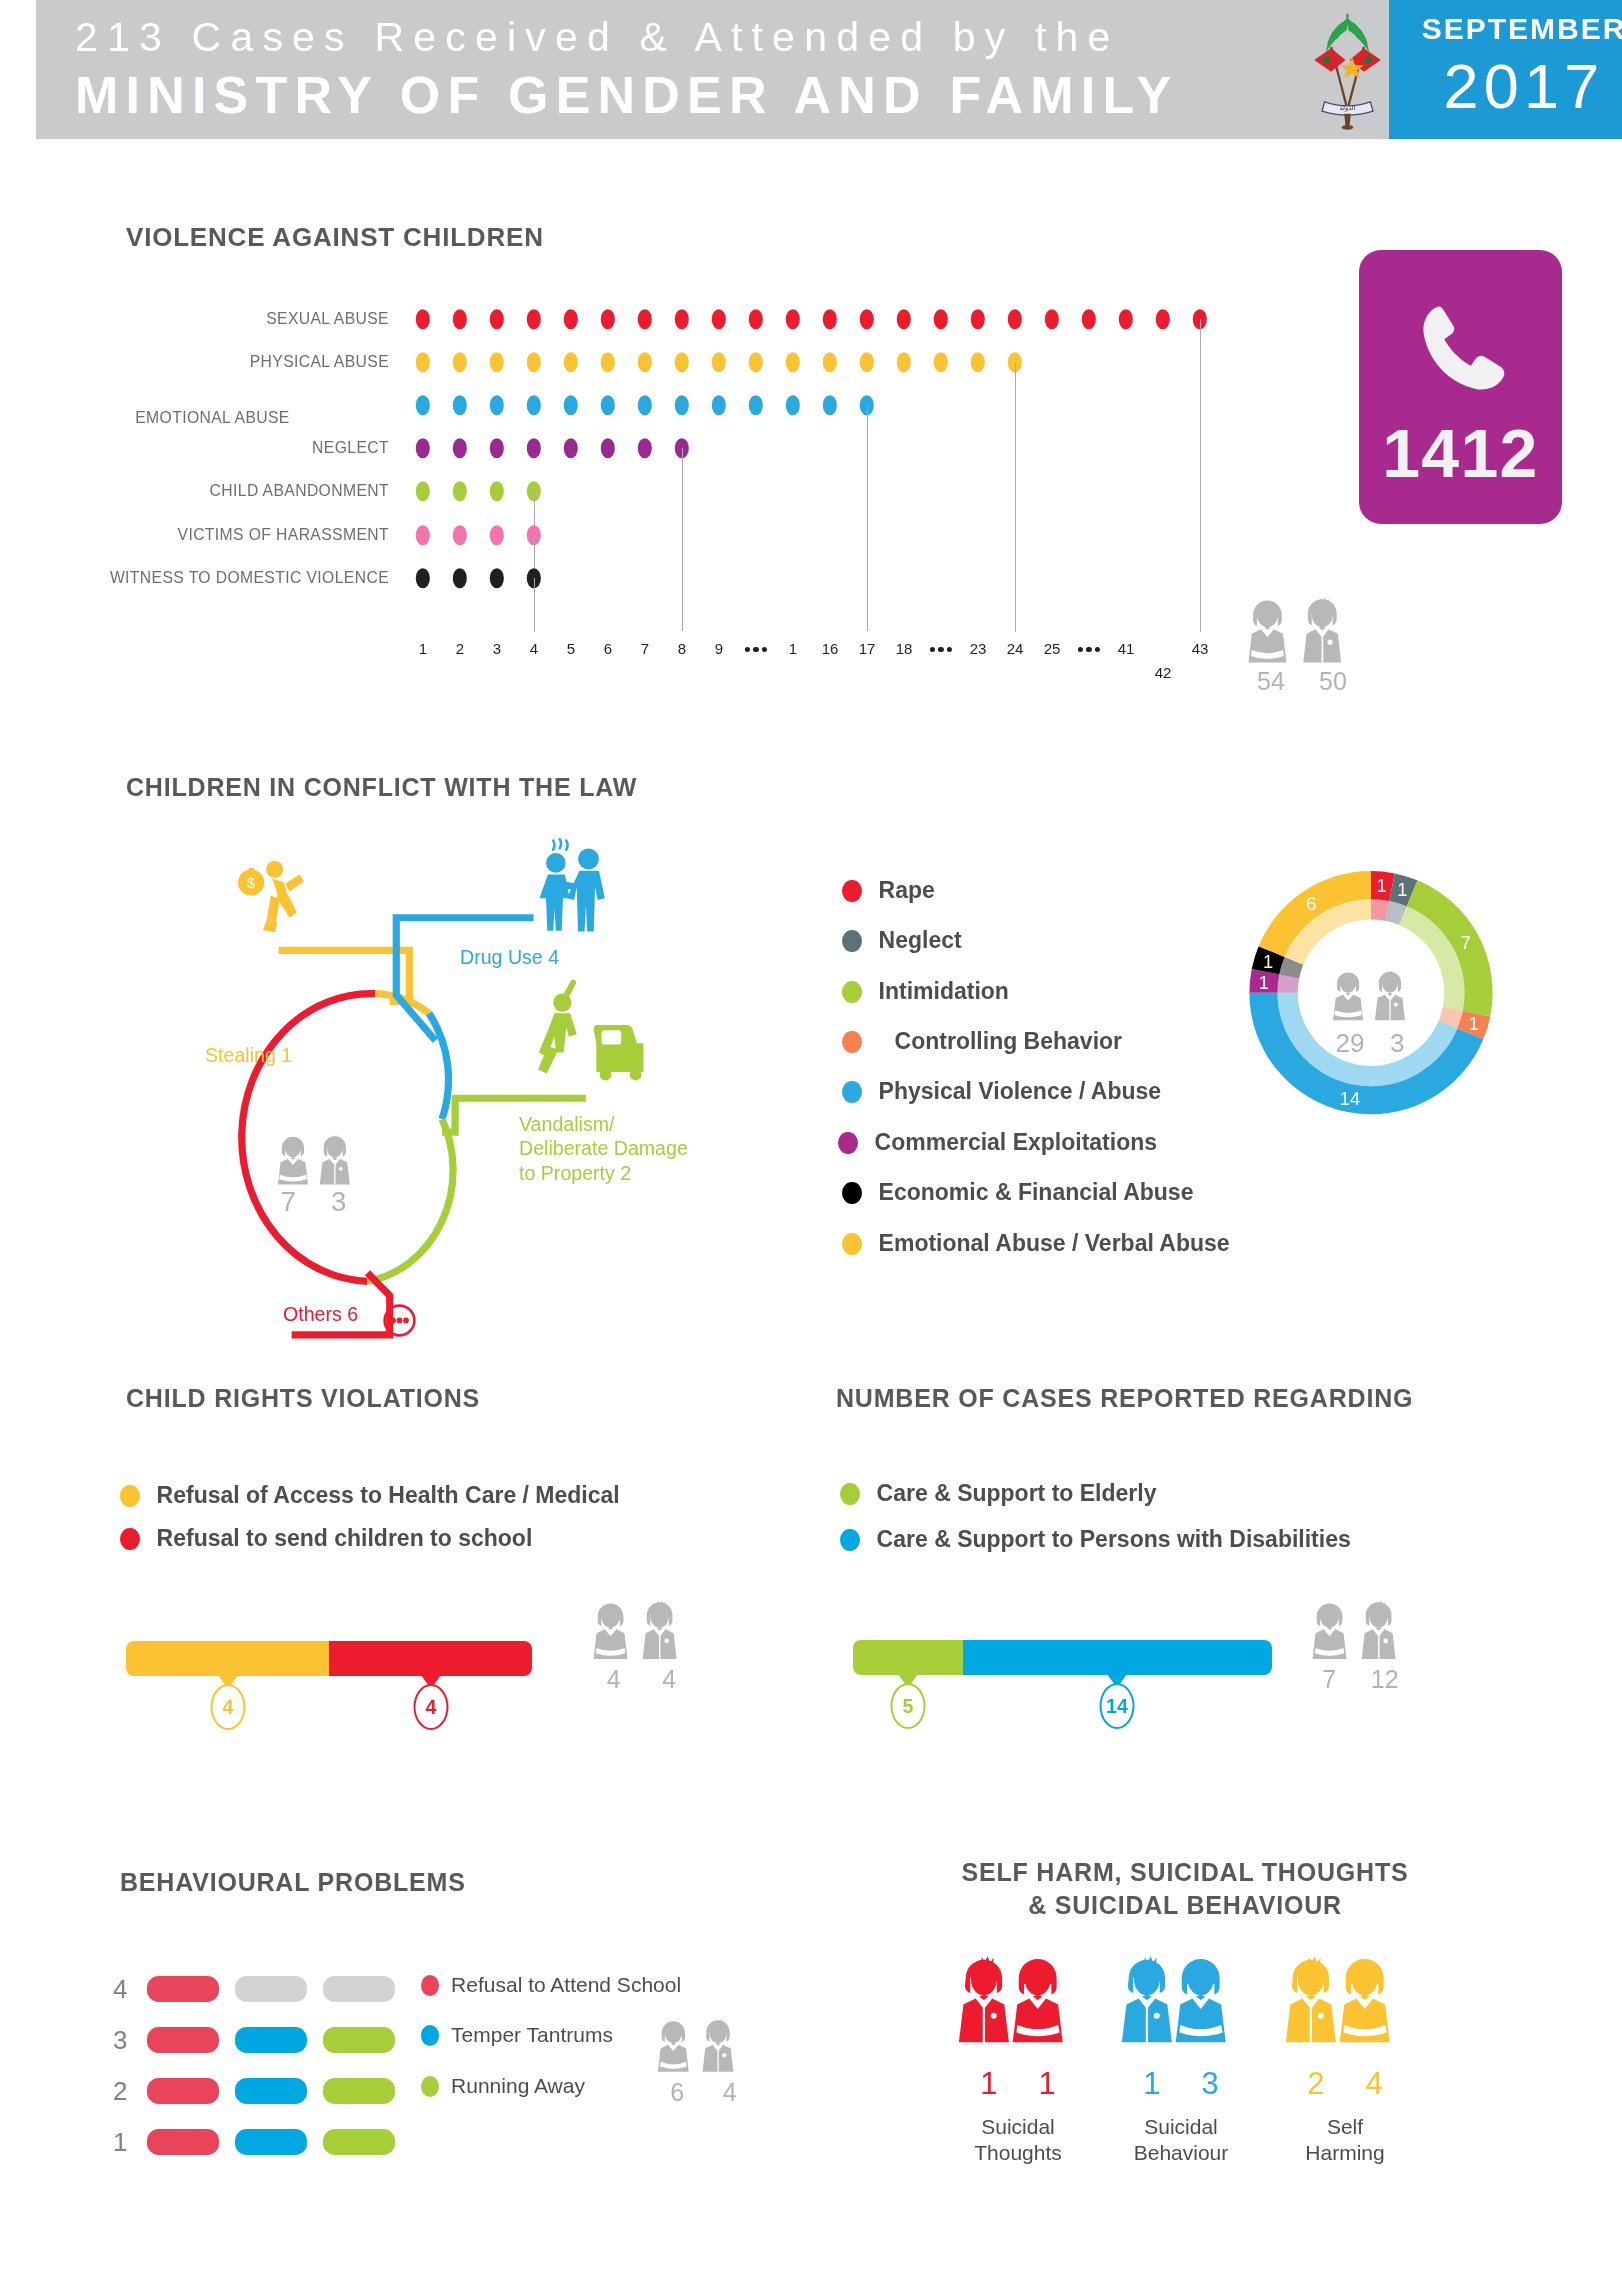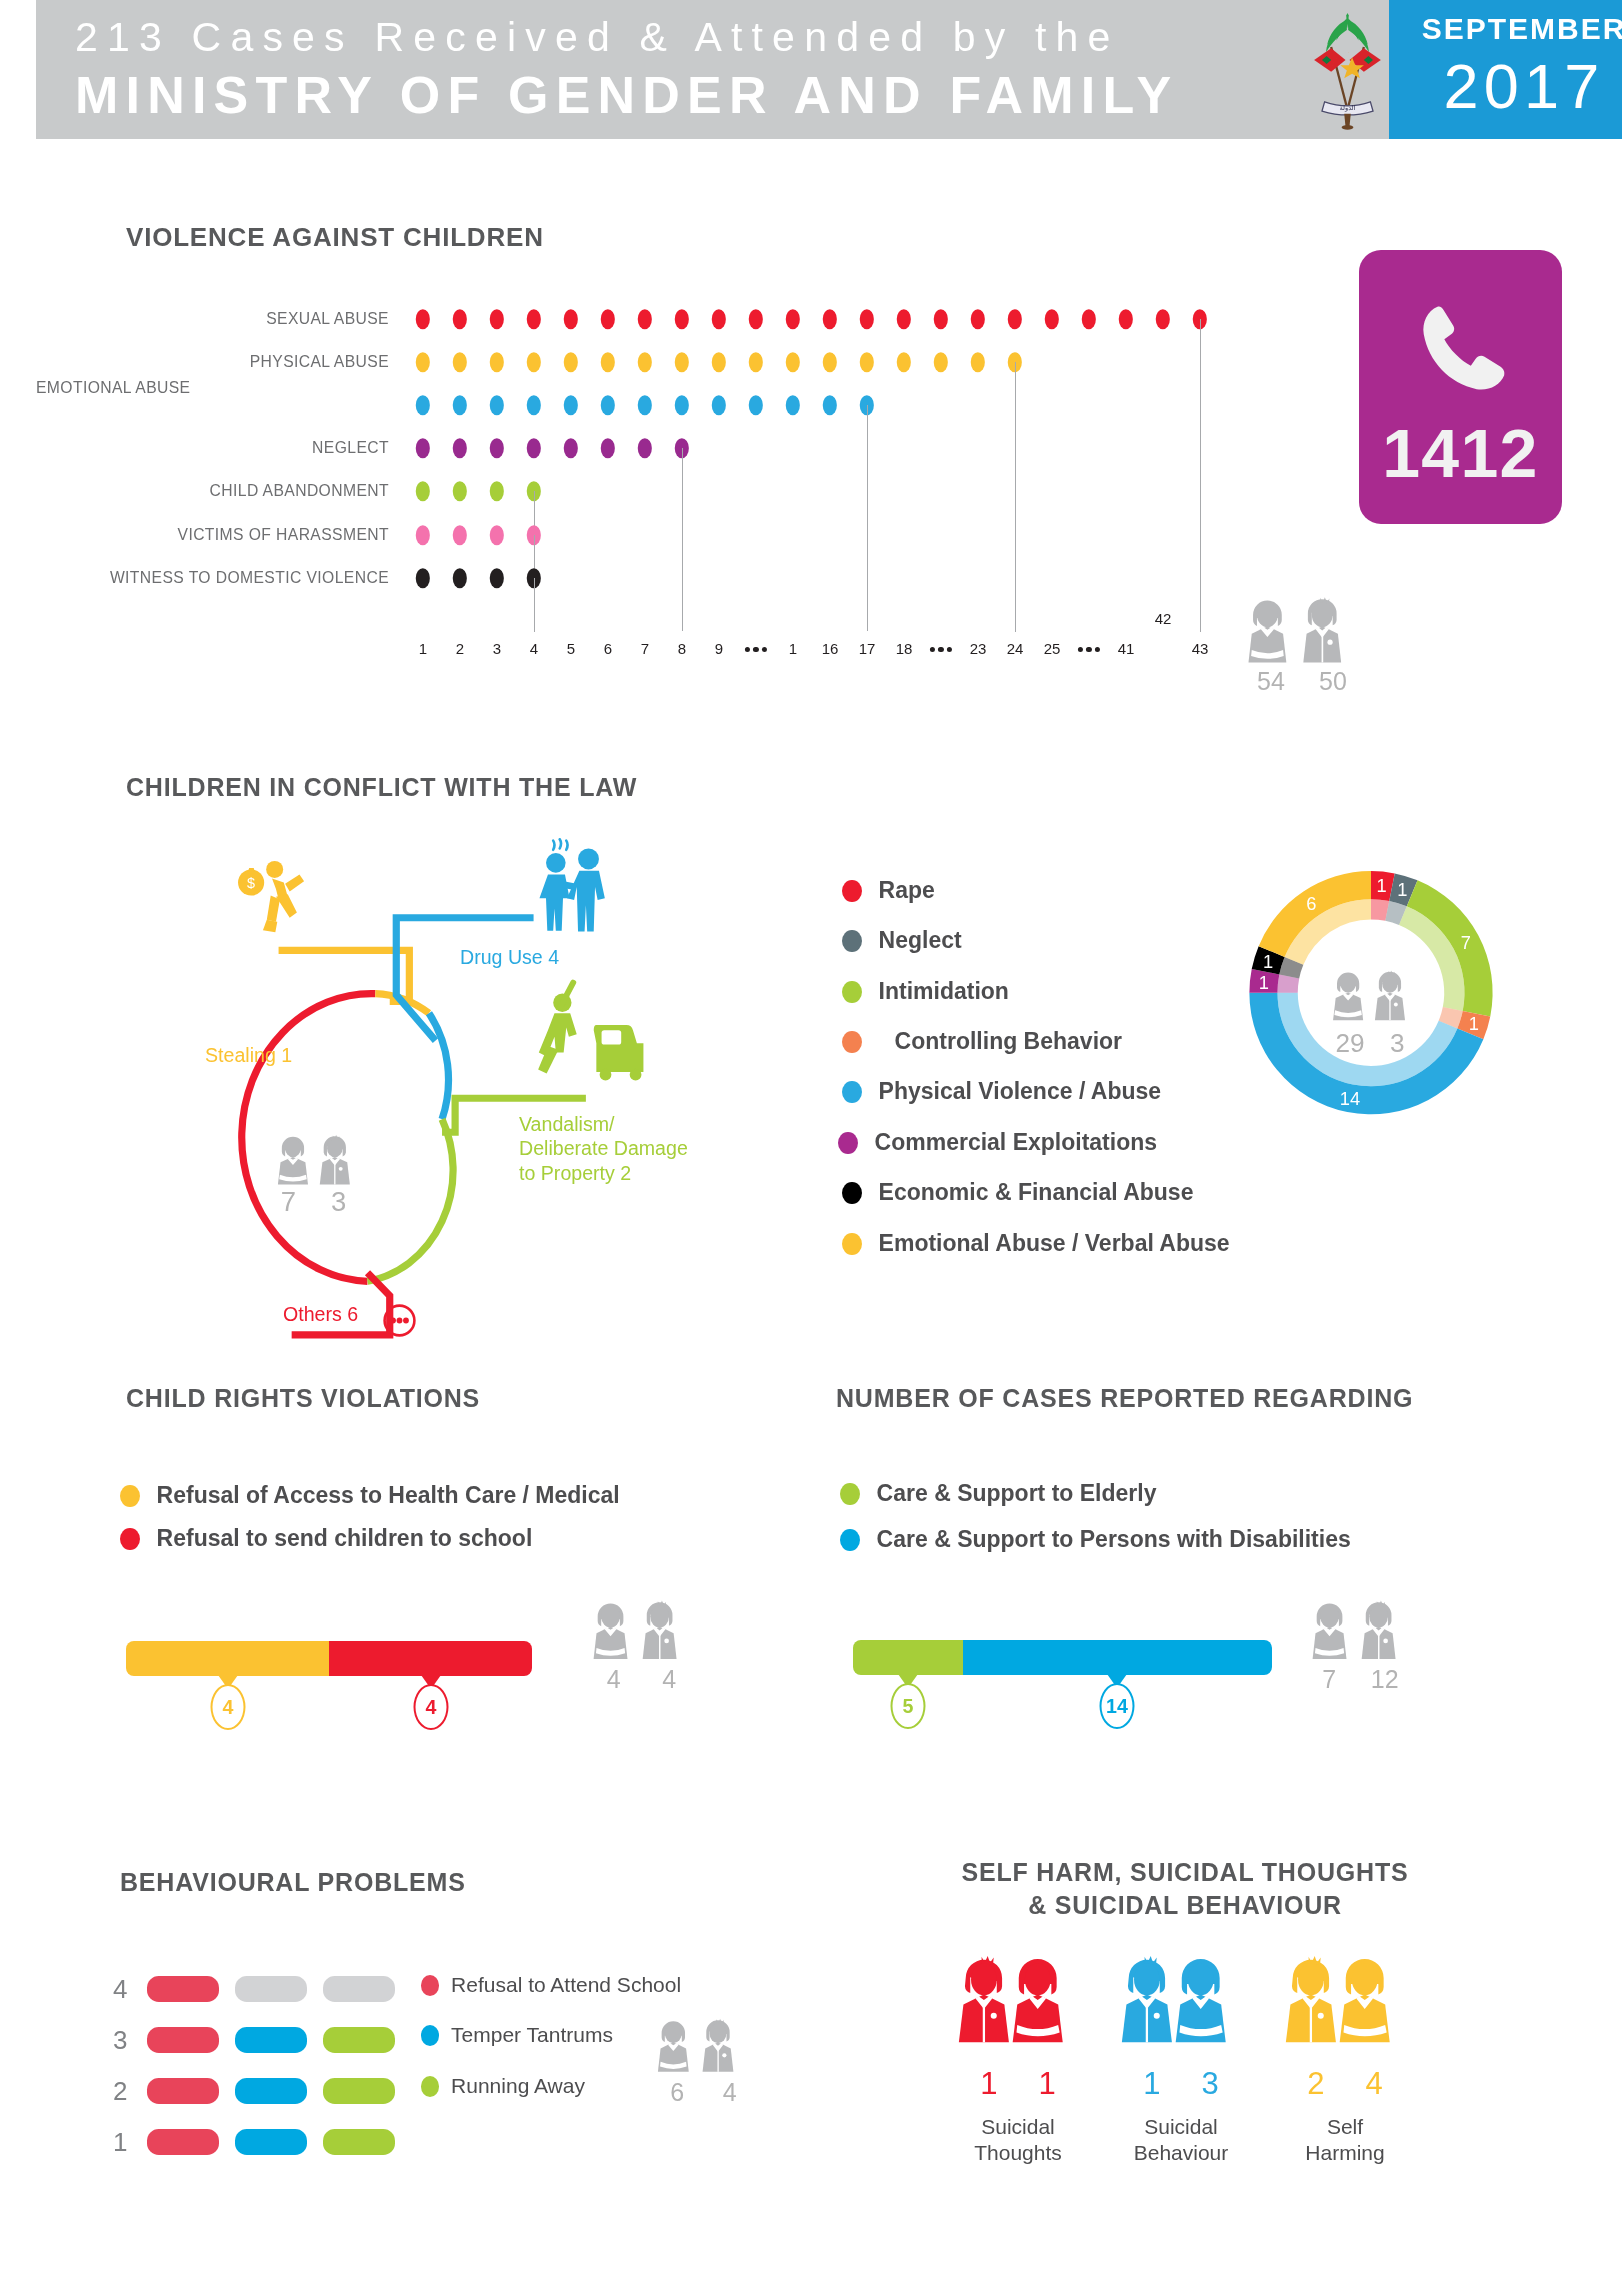--- a/index.html
+++ b/index.html
@@ -173,21 +173,21 @@
       <div class="dot" style="left: 683px; top: 362px; background: rgb(251, 194, 49);"></div>
       <div class="dot" style="left: 720px; top: 362px; background: rgb(251, 194, 49);"></div>
       <div class="dot" style="left: 757px; top: 362px; background: rgb(251, 194, 49);"></div>
       <div class="dot" style="left: 794px; top: 362px; background: rgb(251, 194, 49);"></div>
       <div class="dot" style="left: 831px; top: 362px; background: rgb(251, 194, 49);"></div>
       <div class="dot" style="left: 868px; top: 362px; background: rgb(251, 194, 49);"></div>
       <div class="dot" style="left: 905px; top: 362px; background: rgb(251, 194, 49);"></div>
       <div class="dot" style="left: 942px; top: 362px; background: rgb(251, 194, 49);"></div>
       <div class="dot" style="left: 979px; top: 362px; background: rgb(251, 194, 49);"></div>
       <div class="lead-line" style="left: 979px; top: 362px; height: 270px;"></div>
-      <div class="dot-row-label" style="left: 0px; width: 353px; top: 388px; text-align: left; position: absolute;">EMOTIONAL ABUSE</div>
+      <div class="dot-row-label" style="left: 0px; width: 353px; top: 418px; text-align: center; position: absolute;">EMOTIONAL ABUSE</div>
       <div class="dot" style="left: 387px; top: 405px; background: rgb(41, 169, 224);"></div>
       <div class="dot" style="left: 424px; top: 405px; background: rgb(41, 169, 224);"></div>
       <div class="dot" style="left: 461px; top: 405px; background: rgb(41, 169, 224);"></div>
       <div class="dot" style="left: 498px; top: 405px; background: rgb(41, 169, 224);"></div>
       <div class="dot" style="left: 535px; top: 405px; background: rgb(41, 169, 224);"></div>
       <div class="dot" style="left: 572px; top: 405px; background: rgb(41, 169, 224);"></div>
       <div class="dot" style="left: 609px; top: 405px; background: rgb(41, 169, 224);"></div>
       <div class="dot" style="left: 646px; top: 405px; background: rgb(41, 169, 224);"></div>
       <div class="dot" style="left: 683px; top: 405px; background: rgb(41, 169, 224);"></div>
       <div class="dot" style="left: 720px; top: 405px; background: rgb(41, 169, 224);"></div>
@@ -248,21 +248,21 @@
       </div>
       <div class="axis-tick" style="left: 942px; top: 640px;">23</div>
       <div class="axis-tick" style="left: 979px; top: 640px;">24</div>
       <div class="axis-tick" style="left: 1016px; top: 640px;">25</div>
       <div class="pipe-dots" style="left: 1053px; top: 647px;">
         <i></i>
         <i></i>
         <i></i>
       </div>
       <div class="axis-tick" style="left: 1090px; top: 640px;">41</div>
-      <div class="axis-tick" style="left: 1127px; top: 610px;">42</div>
+      <div class="axis-tick" style="left: 1127px; top: 664px;">42</div>
       <div class="axis-tick" style="left: 1164px; top: 640px;">43</div>
     </div>
 
   <div class="fam" style="left:1204px; top:595px; width:124px; height:98px;">
     <svg width="124" height="69" viewBox="0 0 190 105">
       <g fill="#b7b8ba">
         <path d="M20 30 a22 22 0 0 1 44 0 v8 a10 10 0 0 1 -6 9 v-12 h-32 v12 a10 10 0 0 1 -6 -9 z"></path>
         <ellipse cx="42" cy="30" rx="16" ry="19"></ellipse>
         <path d="M42 48 l-10 4 -14 7 -5 44 h58 l-5 -44 -14 -7 z"></path>
         <path d="M32 52 l10 12 10 -12 -4 -3 -6 4 -6 -4 z" fill="#fff"></path>

